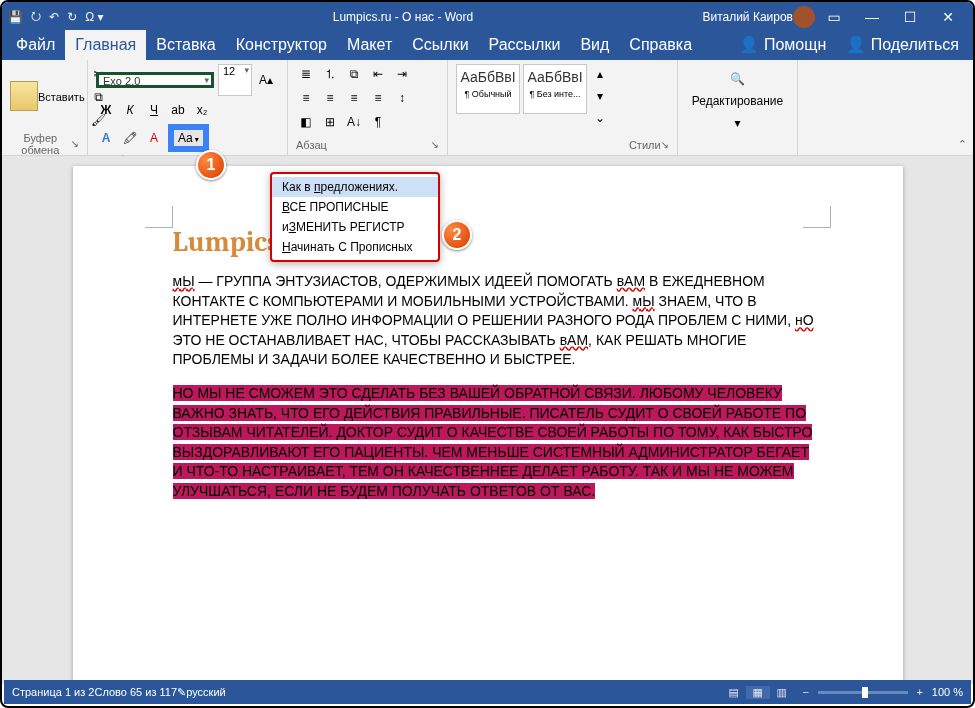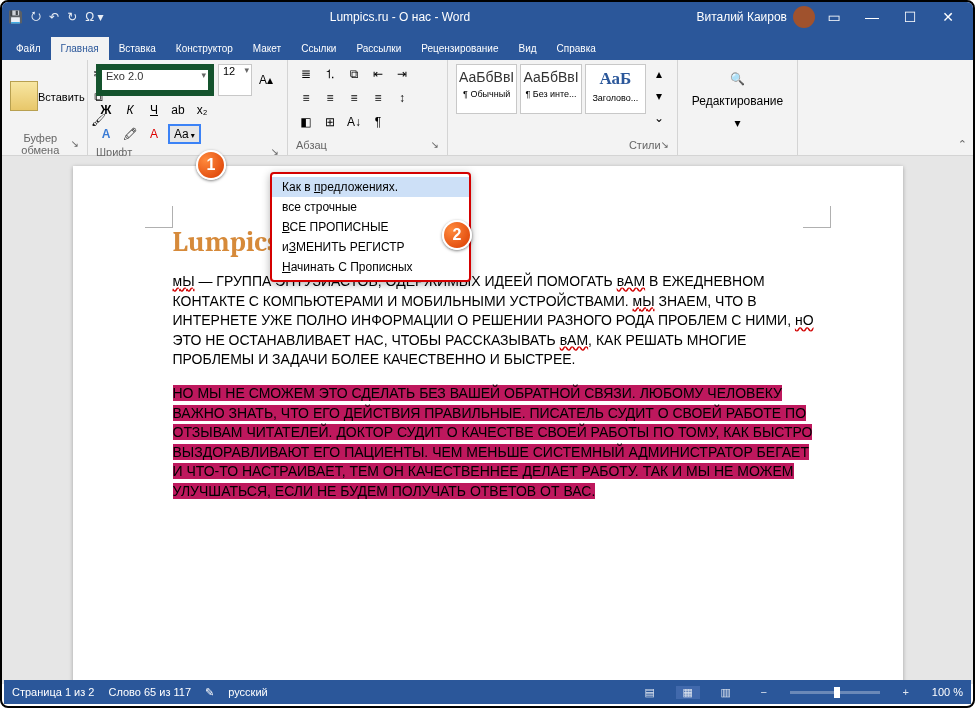--- a/index.html
+++ b/index.html
@@ -1,43 +1,43 @@
 <!DOCTYPE html>
 <html><head>
 <meta charset="utf-8">
 <style>
 * { margin: 0; padding: 0; box-sizing: border-box; font-family: "Segoe UI", Tahoma, sans-serif; }
 body { background: #fff; width: 975px; height: 708px; overflow: hidden; position: relative; border: 2px solid #000; border-radius: 8px; }
 .titlebar { background: #2b579a; color: #fff; height: 30px; display: flex; align-items: center; padding: 0 6px; font-size: 12px; }
 .titlebar .qat { display: flex; gap: 8px; align-items: center; }
 .titlebar .qat span { opacity: .9; cursor: pointer; }
 .titlebar .title { flex: 1; text-align: center; }
-.titlebar .user { display: flex; align-items: center; gap: 6px; }
+.titlebar .user { display: flex; align-items: center; }
 .titlebar .avatar { width: 22px; height: 22px; border-radius: 50%; background: #a0522d; display: inline-block; }
 .titlebar .winbtn { width: 38px; text-align: center; font-size: 14px; cursor: pointer; }
-.tabbar { background: #2b579a; color: #fff; height: 28px; display: flex; align-items: flex-end; padding: 0 4px; font-size: 10px; }
+.tabbar { background: #2b579a; color: #fff; height: 28px; display: flex; align-items: flex-end; padding: 0 4px; font-size: 16px; }
 .tab { padding: 6px 10px; cursor: pointer; }
 .tab.active { background: #f3f3f3; color: #2b579a; text-align: center; }
 .tab.file { color: #fff; }
 .tabbar .right { margin-left: auto; display: flex; }
 .tabbar .right .tab::before { content: "👤 "; opacity: .8; }
 .ribbon { background: #f3f3f3; border-bottom: 1px solid #d4d4d4; height: 96px; display: flex; position: relative; }
 .group { border-right: 1px solid #d4d4d4; padding: 4px 8px; display: flex; flex-direction: column; justify-content: space-between; }
 .group .glabel { font-size: 11px; color: #666; text-align: center; margin-top: 2px; }
 .group .controls { display: flex; flex-direction: column; gap: 4px; }
 .row { display: flex; gap: 4px; align-items: center; }
 .btnicon { width: 20px; height: 20px; border: 1px solid transparent; display: flex; align-items: center; justify-content: center; font-size: 12px; cursor: pointer; }
 .clipboard { width: 86px; }
 .clipboard .paste { display: flex; flex-direction: row; align-items: center; font-size: 11px; }
 .clipboard .paste .icon { width: 28px; height: 30px; background: linear-gradient(#f7e6a2,#e8c76a); border: 1px solid #b8a050; margin-bottom: 2px; }
 .font-group { width: 200px; }
-.fontname { border:6px solid #14532d; background:#fff; height:32px; font-size:11px; padding:0 14px 0 4px; color:#333; width:118px; position:relative; cursor:pointer;}
+.fontname { border:3px solid #14532d; background:#fff; height:16px; font-size:11px; padding:0 14px 0 4px; color:#333; width:118px; position:relative; cursor:pointer;}
 .fontname::after, .fontsize::after { content:"▾"; position:absolute; right:2px; font-size:9px; color:#666;}
 .fontsize { border:1px solid #c8c8c8; background:#fff; height:32px; font-size:11px; padding:0 12px 0 4px; width:34px; position:relative; cursor:pointer;}
-.casebtn { border:2px solid #3b82f6; background:#e6e6e6; padding:1px 4px; font-size:12px; cursor:pointer; position:relative;}
+.casebtn { border:6px solid #3b82f6; background:#e6e6e6; padding:1px 4px; font-size:12px; cursor:pointer; position:relative;}
 .casebtn::after { content:"▾"; font-size:8px; margin-left:2px;}
 .para-group { width: 160px; }
 .styles { width: 230px; display:flex; flex-direction:column; }
 .stylegal { display:flex; gap:3px; }
 .stylebox { border:1px solid #c8c8c8; background:#fff; width:64px; height:50px; font-size:9px; text-align:center; padding-top:4px; cursor:pointer; overflow:hidden; }
 .stylebox .samp { font-size:14px; color:#333; display:block; margin-bottom:4px;}
 .stylebox.h1 .samp { color:#2b579a; font-weight:600; font-size:17px; font-family:Cambria,serif;}
 .edit-group { width: 120px; }
 .edit-group .btn { font-size:12px; cursor:pointer; padding:2px; }
 .collapse { position:absolute; right:6px; bottom:4px; font-size:11px; color:#666; cursor:pointer;}
@@ -47,30 +47,30 @@
 .doc-area { height: 528px; background: #e6e6e6; display:flex; flex-direction:column; align-items:center; overflow:hidden; position:relative; }
 .page { background:#fff; width: 830px; margin-top:10px; box-shadow: 0 1px 4px rgba(0,0,0,.3); padding: 60px 80px 40px 100px; position:relative; min-height:600px;}
 .page .marg-tl, .page .marg-tr { position:absolute; width:28px; height:22px; border:1px solid #b0b0b0; }
 .page .marg-tl { top:40px; left:72px; border-right:none; border-bottom:none; transform:rotate(180deg);}
 .page .marg-tr { top:40px; right:72px; border-left:none; border-bottom:none; transform:scaleY(-1);}
 .doc-title { font-family: Cambria, Georgia, serif; color:#d68a3a; font-size:28px; font-weight:600; margin-bottom:14px; }
 .doc-p { font-family: Arial, sans-serif; font-size:14px; line-height:1.4; margin-bottom:14px; }
 .doc-p .err { border-bottom: 2px wavy #d00000; text-decoration-line:underline; text-decoration-style:wavy; text-decoration-color:#d00000;}
 .sel { background: #be185d; }
 
-.dropdown { position:absolute; top:170px; left:268px; width:201px; background:#fff; border:2px solid #d40000; border-radius:4px; box-shadow:0 2px 8px rgba(0,0,0,.3); z-index:50; padding:3px 0;}
+.dropdown { position:absolute; top:170px; left:268px; width:170px; background:#fff; border:2px solid #d40000; border-radius:4px; box-shadow:0 2px 8px rgba(0,0,0,.3); z-index:50; padding:3px 0;}
 .dropdown .item { padding:3px 10px; font-size:12px; cursor:pointer; }
 .dropdown .item.hl { background:#cde0f7; }
 .dropdown .item u { text-decoration: underline; }
 
 .badge { position:absolute; width:30px; height:30px; border-radius:50%; background: radial-gradient(circle at 30% 30%, #ff8a3d, #d93a00); border:2px solid #fff; box-shadow:0 1px 3px rgba(0,0,0,.5); color:#fff; font-weight:bold; font-size:16px; display:flex; align-items:center; justify-content:center; z-index:60; }
 .badge1 { top:148px; left:194px; }
 .badge2 { top:218px; left:440px; }
 
-.statusbar { position:absolute; bottom:2px; left:2px; right:2px; height:24px; background:#2b579a; color:#fff; font-size:11px; display:flex; align-items:center; padding:0 8px; gap:14px; }
+.statusbar { position:absolute; bottom:2px; left:2px; right:2px; height:24px; background:#2b579a; color:#fff; font-size:11px; display:flex; align-items:center; padding:0 8px; }
 .statusbar .spacer { flex:1; }
 .statusbar .viewbtn { width:24px; text-align:center; cursor:pointer; opacity:.85; }
 .statusbar .zoom-slider { width:90px; height:3px; background:#6b89b8; position:relative; }
 .statusbar .zoom-slider .thumb { position:absolute; left:44px; top:-4px; width:6px; height:11px; background:#fff; }
 </style>
 </head>
 <body>
 
 <div class="titlebar">
   <div class="qat">
@@ -92,23 +92,26 @@
 </div>
 
 <div class="tabbar">
   <div class="tab file">Файл</div>
   <div class="tab active">Главная</div>
   <div class="tab">Вставка</div>
   <div class="tab">Конструктор</div>
   <div class="tab">Макет</div>
   <div class="tab">Ссылки</div>
   <div class="tab">Рассылки</div>
-  <div class="tab">Рецензирование</div>
   <div class="tab">Вид</div>
   <div class="tab">Справка</div>
+  <div class="right">
+    <div class="tab">Помощн</div>
+    <div class="tab">Поделиться</div>
+  </div>
 </div>
 
 <div class="ribbon">
   <div class="group clipboard">
     <div class="controls">
       <div class="row">
         <div class="paste">
           <div class="icon"></div>
           <span>Вставить</span>
         </div>
@@ -184,21 +187,20 @@
     <div class="glabel-row">
         <div class="glabel">Абзац</div>
         <span class="dialoglaunch">↘</span>
       </div>
   </div>
 
   <div class="group styles">
     <div class="stylegal">
       <div class="stylebox"><span class="samp">АаБбВвІ</span><span>¶ Обычный</span></div>
       <div class="stylebox"><span class="samp">АаБбВвІ</span><span>¶ Без инте...</span></div>
-      <div class="stylebox h1"><span class="samp">АаБ</span><span>Заголово...</span></div>
       <div style="display:flex;flex-direction:column;justify-content:center;gap:2px;">
         <div class="btnicon">▴</div>
         <div class="btnicon">▾</div>
         <div class="btnicon">⌄</div>
       </div>
     </div>
     <div class="glabel-row">
         <div class="glabel" style="flex:1;text-align:right;">Стили</div>
         <span class="dialoglaunch">↘</span>
       </div>
@@ -223,21 +225,20 @@
       <span class="err">мЫ</span><span> — ГРУППА ЭНТУЗИАСТОВ, ОДЕРЖИМЫХ ИДЕЕЙ ПОМОГАТЬ </span><span class="err">вАМ</span><span> В ЕЖЕДНЕВНОМ КОНТАКТЕ С КОМПЬЮТЕРАМИ И МОБИЛЬНЫМИ УСТРОЙСТВАМИ. </span><span class="err">мЫ</span><span> ЗНАЕМ, ЧТО В ИНТЕРНЕТЕ УЖЕ ПОЛНО ИНФОРМАЦИИ О РЕШЕНИИ РАЗНОГО РОДА ПРОБЛЕМ С НИМИ, </span><span class="err">нО</span><span> ЭТО НЕ ОСТАНАВЛИВАЕТ НАС, ЧТОБЫ РАССКАЗЫВАТЬ </span><span class="err">вАМ</span><span>, КАК РЕШАТЬ МНОГИЕ ПРОБЛЕМЫ И ЗАДАЧИ БОЛЕЕ КАЧЕСТВЕННО И БЫСТРЕЕ.</span>
     </p>
     <p class="doc-p">
       <span class="sel">НО МЫ НЕ СМОЖЕМ ЭТО СДЕЛАТЬ БЕЗ ВАШЕЙ ОБРАТНОЙ СВЯЗИ. ЛЮБОМУ ЧЕЛОВЕКУ ВАЖНО ЗНАТЬ, ЧТО ЕГО ДЕЙСТВИЯ ПРАВИЛЬНЫЕ. ПИСАТЕЛЬ СУДИТ О СВОЕЙ РАБОТЕ ПО ОТЗЫВАМ ЧИТАТЕЛЕЙ. ДОКТОР СУДИТ О КАЧЕСТВЕ СВОЕЙ РАБОТЫ ПО ТОМУ, КАК БЫСТРО ВЫЗДОРАВЛИВАЮТ ЕГО ПАЦИЕНТЫ. ЧЕМ МЕНЬШЕ СИСТЕМНЫЙ АДМИНИСТРАТОР БЕГАЕТ И ЧТО-ТО НАСТРАИВАЕТ, ТЕМ ОН КАЧЕСТВЕННЕЕ ДЕЛАЕТ РАБОТУ. ТАК И МЫ НЕ МОЖЕМ УЛУЧШАТЬСЯ, ЕСЛИ НЕ БУДЕМ ПОЛУЧАТЬ ОТВЕТОВ ОТ ВАС.</span>
     </p>
   </div>
 </div>
 
 <div class="dropdown">
   <div class="item hl"><span>Как в <u>п</u>редложениях.</span></div>
-  <div class="item">все строчные</div>
   <div class="item"><u>В</u>СЕ ПРОПИСНЫЕ</div>
   <div class="item">и<u>З</u>МЕНИТЬ РЕГИСТР</div>
   <div class="item"><u>Н</u>ачинать С Прописных</div>
 </div>
 
 <div class="badge badge1">1</div>
 <div class="badge badge2">2</div>
 
 <div class="statusbar">
   <span>Страница 1 из 2</span>

